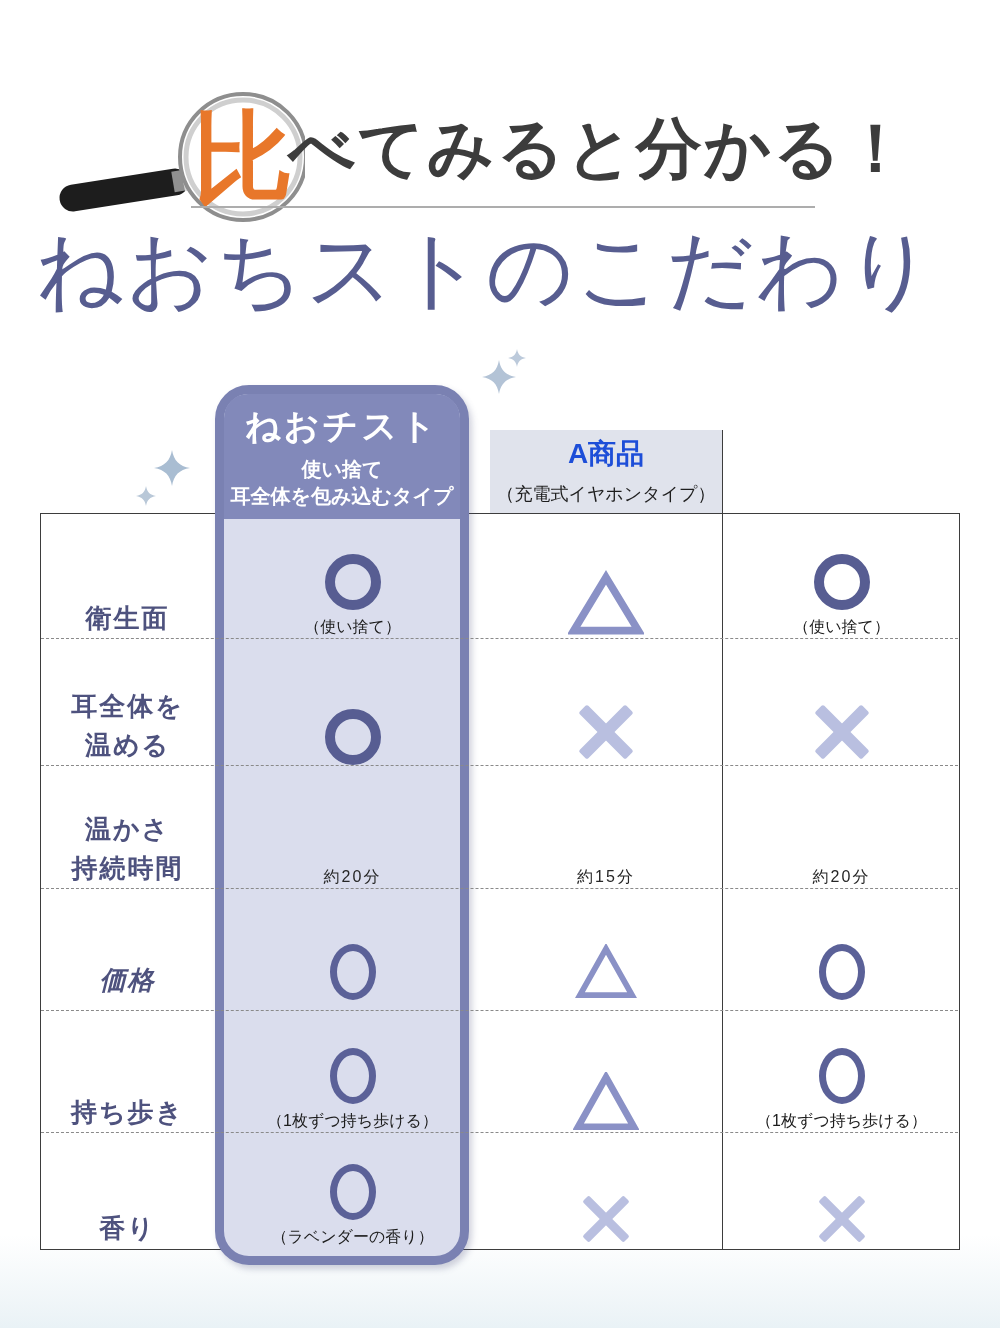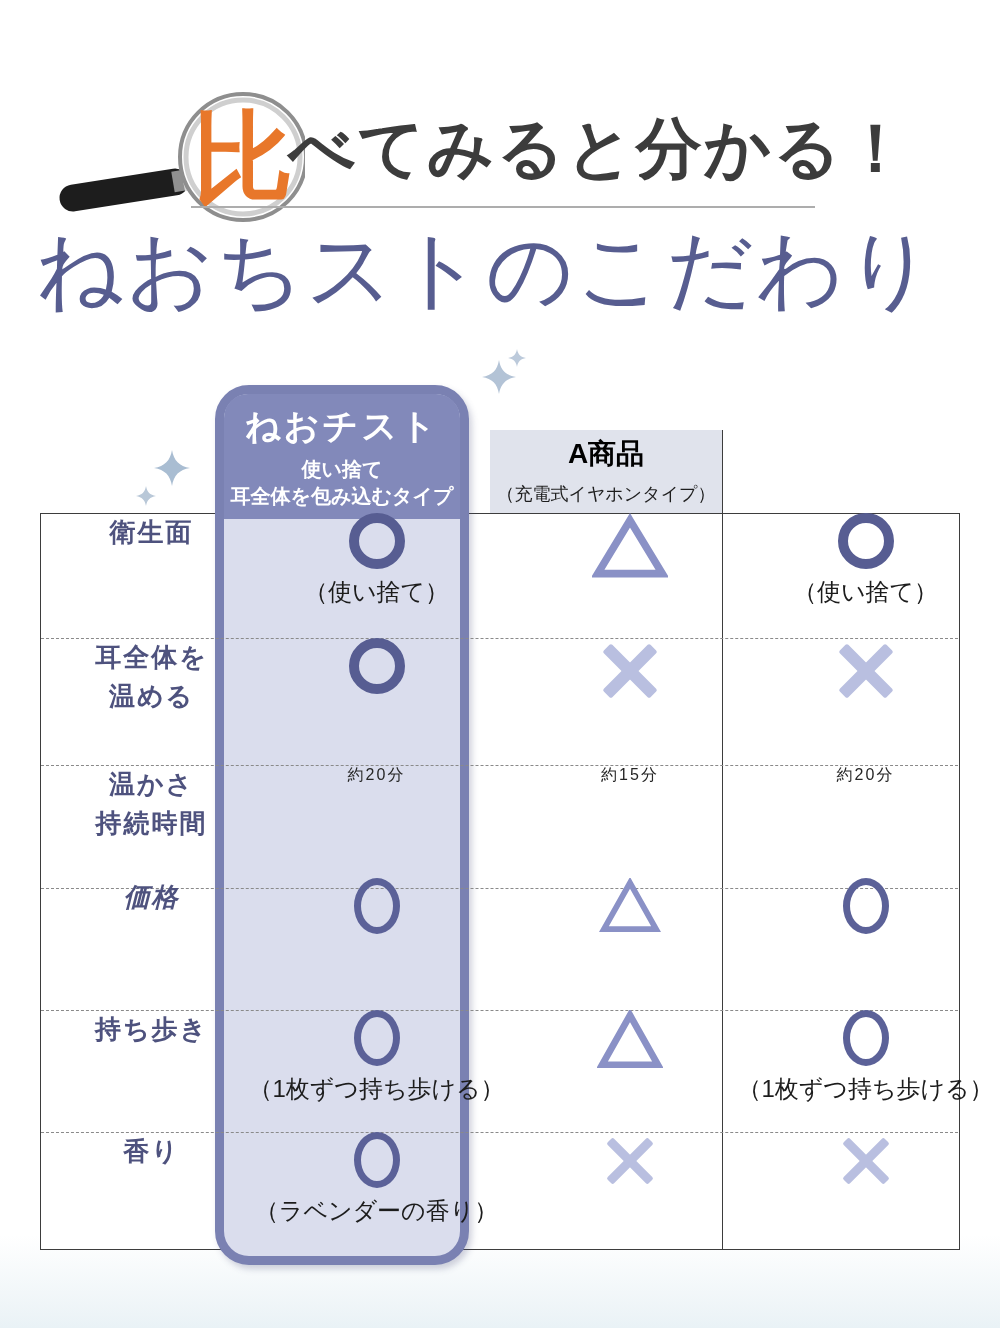--- a/index.html
+++ b/index.html
@@ -23,51 +23,51 @@
   }
   
   .sparkle{position:absolute;}
   
   .cmp{position:absolute;left:40px;top:430px;width:920px;height:820px;}
   .body-frame{position:absolute;left:0;top:83px;width:918px;height:735px;border:1px solid #3d3d3d;background:#ffffff;z-index:0;}
   .hdr-cell{position:absolute;top:0;height:83px;background:#e0e3ec;z-index:0;
     display:flex;flex-direction:column;align-items:center;justify-content:center;}
   .hdr-a{left:450px;width:232px;}
   .hdr-b{left:683px;width:237px;}
-  .hdr-name{font-size:28px;font-weight:bold;color:#000000;line-height:1.2;text-align:center;}
+  .hdr-name{font-size:28px;font-weight:bold;color:#1d4ed8;line-height:1.2;text-align:center;}
   .hdr-sub{font-size:18px;color:#1e1e1e;margin-top:12px;white-space:nowrap;}
   .vdivider{position:absolute;left:682px;top:0;width:1px;height:820px;background:#3d3d3d;z-index:2;}
   .sep{position:absolute;left:1px;width:917px;border-top:1px dashed #8a8a8a;z-index:2;}
   .sep1{top:208px}.sep2{top:335px}.sep3{top:458px}.sep4{top:580px}.sep5{top:702px}
   
   .neo-box{
     position:absolute;left:175px;top:-45px;width:254px;height:880px;z-index:1;
     background:#dadded;border:9px solid #7a81b2;border-radius:34px;box-sizing:border-box;
     box-shadow:3px 4px 6px rgba(70,75,120,.25);
   }
   .neo-head{
     position:absolute;left:0;top:0;width:100%;height:125px;background:#8289ba;
     border-radius:24px 24px 0 0;display:flex;flex-direction:column;align-items:center;justify-content:center;
   }
   .neo-name{font-size:35px;font-weight:bold;color:#ffffff;letter-spacing:3px;}
   .neo-sub{font-size:20px;font-weight:bold;color:#ffffff;margin-top:6px;text-align:center;white-space:pre-line;line-height:1.35;}
   
-  .cell{position:absolute;display:flex;flex-direction:column;align-items:center;justify-content:flex-start;z-index:3;margin-left:24px;}
+  .cell{position:absolute;display:flex;flex-direction:column;align-items:center;justify-content:flex-end;z-index:3;}
   .c-label{left:0;width:175px;}
   .c-neo{left:175px;width:275px;}
   .c-a{left:450px;width:232px;}
   .c-b{left:683px;width:237px;}
   .r1{top:83px;height:125px;}
   .r2{top:208px;height:127px;}
   .r3{top:335px;height:123px;}
   .r4{top:448px;height:122px;font-style:italic;}
   .r5{top:580px;height:122px;}
   .r6{top:702px;height:116px;}
   .row-label{font-size:26px;font-weight:bold;color:#4e527e;text-align:center;white-space:pre-line;line-height:1.5;letter-spacing:2px;}
-  .cell-note{font-size:24px;color:#1c1c1c;margin-top:7px;white-space:nowrap;}
+  .cell-note{font-size:16px;color:#1c1c1c;margin-top:7px;white-space:nowrap;}
   .cell-text{font-size:16px;color:#262626;letter-spacing:2px;}
   
   .ring{border-radius:50%;box-sizing:border-box;}
   .ring-thick{width:56px;height:56px;border:10px solid #575d92;}
   .ring-thin{width:46px;height:56px;border:7px solid #5b6198;}
   .cross{position:relative;}
   .cross-thick{width:66px;height:66px;}
   .cross-thin{width:58px;height:58px;}
   .cross::before,.cross::after{content:"";position:absolute;left:50%;top:50%;width:100%;background:#b9bfe0;border-radius:2px;}
   .cross-thick::before{height:12px;transform:translate(-50%,-50%) rotate(45deg);}

